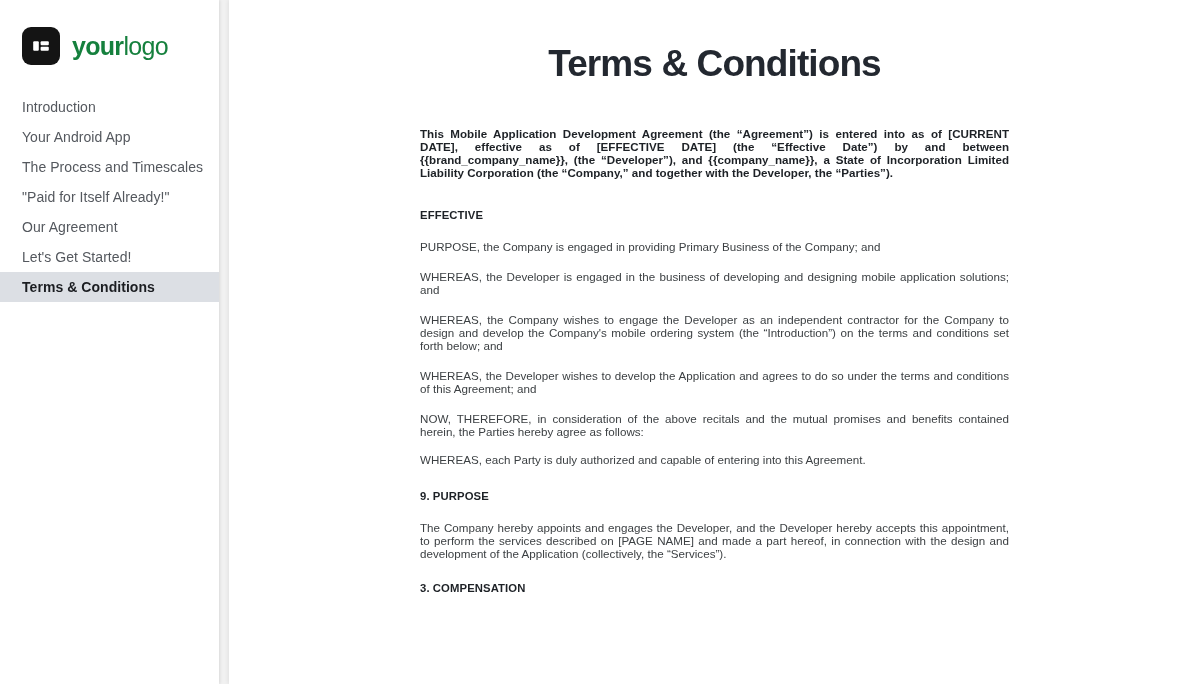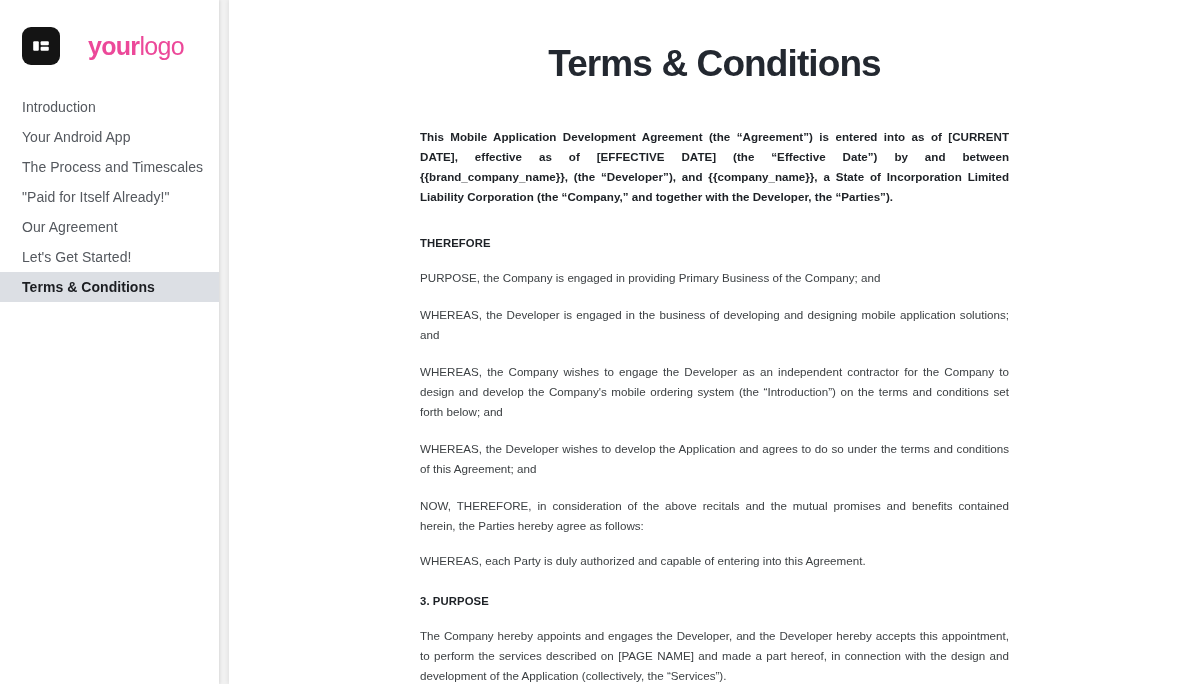--- a/index.html
+++ b/index.html
@@ -48,25 +48,25 @@
     height: 38px;
     border-radius: 9px;
     background: #141414;
     display: flex;
     align-items: center;
     justify-content: center;
     flex: 0 0 auto;
   }
 
   .brand-text {
-    margin-left: 28px;
+    margin-left: 12px;
     font-size: 25px;
     line-height: 1;
     letter-spacing: -0.7px;
-    color: #ec4899;
+    color: #15803d;
     white-space: nowrap;
   }
   .brand-text .b1 { font-weight: 700; }
   .brand-text .b2 { font-weight: 400; }
 
   .nav {
     margin-top: 24px;
   }
 
   .nav-item {
@@ -119,21 +119,21 @@
 
   .doc-body {
     margin: 0 auto;
     padding-top: 42px;
     width: 589px;
   }
 
   .p {
     margin: 0 0 17px 0;
     font-size: 11.6px;
-    line-height: 20px;
+    line-height: 13px;
     color: #3c4043;
     text-align: justify;
     letter-spacing: 0.02px;
   }
   .p.lead {
     font-weight: 700;
     color: #1d2126;
     margin-bottom: 28px;
   }
   .p.tight { margin-bottom: 15px; }
@@ -184,30 +184,30 @@
 
   <div class="page-wrap">
     <main class="page">
 
       <h1 class="doc-title">Terms &amp; Conditions</h1>
 
       <div class="doc-body">
 
         <p class="p lead">This Mobile Application Development Agreement (the “Agreement”) is entered into as of [CURRENT DATE], effective as of [EFFECTIVE DATE] (the “Effective Date”) by and between {{brand_company_name}}, (the “Developer”), and {{company_name}}, a State of Incorporation Limited Liability Corporation (the “Company,” and together with the Developer, the “Parties”).</p>
 
-        <h2 class="h-sec">THEREFORE</h2>
+        <h2 class="h-sec">EFFECTIVE</h2>
 
         <p class="p">PURPOSE, the Company is engaged in providing Primary Business of the Company; and</p>
         <p class="p">WHEREAS, the Developer is engaged in the business of developing and designing mobile application solutions; and</p>
         <p class="p">WHEREAS, the Company wishes to engage the Developer as an independent contractor for the Company to design and develop the Company's mobile ordering system (the “Introduction”) on the terms and conditions set forth below; and</p>
         <p class="p">WHEREAS, the Developer wishes to develop the Application and agrees to do so under the terms and conditions of this Agreement; and</p>
         <p class="p tight">NOW, THEREFORE, in consideration of the above recitals and the mutual promises and benefits contained herein, the Parties hereby agree as follows:</p>
         <p class="p">WHEREAS, each Party is duly authorized and capable of entering into this Agreement.</p>
 
-        <h2 class="h-sec gap-top">3. PURPOSE</h2>
+        <h2 class="h-sec gap-top">9. PURPOSE</h2>
 
         <p class="p tight">The Company hereby appoints and engages the Developer, and the Developer hereby accepts this appointment, to perform the services described on [PAGE NAME] and made a part hereof, in connection with the design and development of the Application (collectively, the “Services”).</p>
 
         <h2 class="h-sec gap-top2">3. COMPENSATION</h2>
 
       </div>
 
     </main>
   </div>
 

